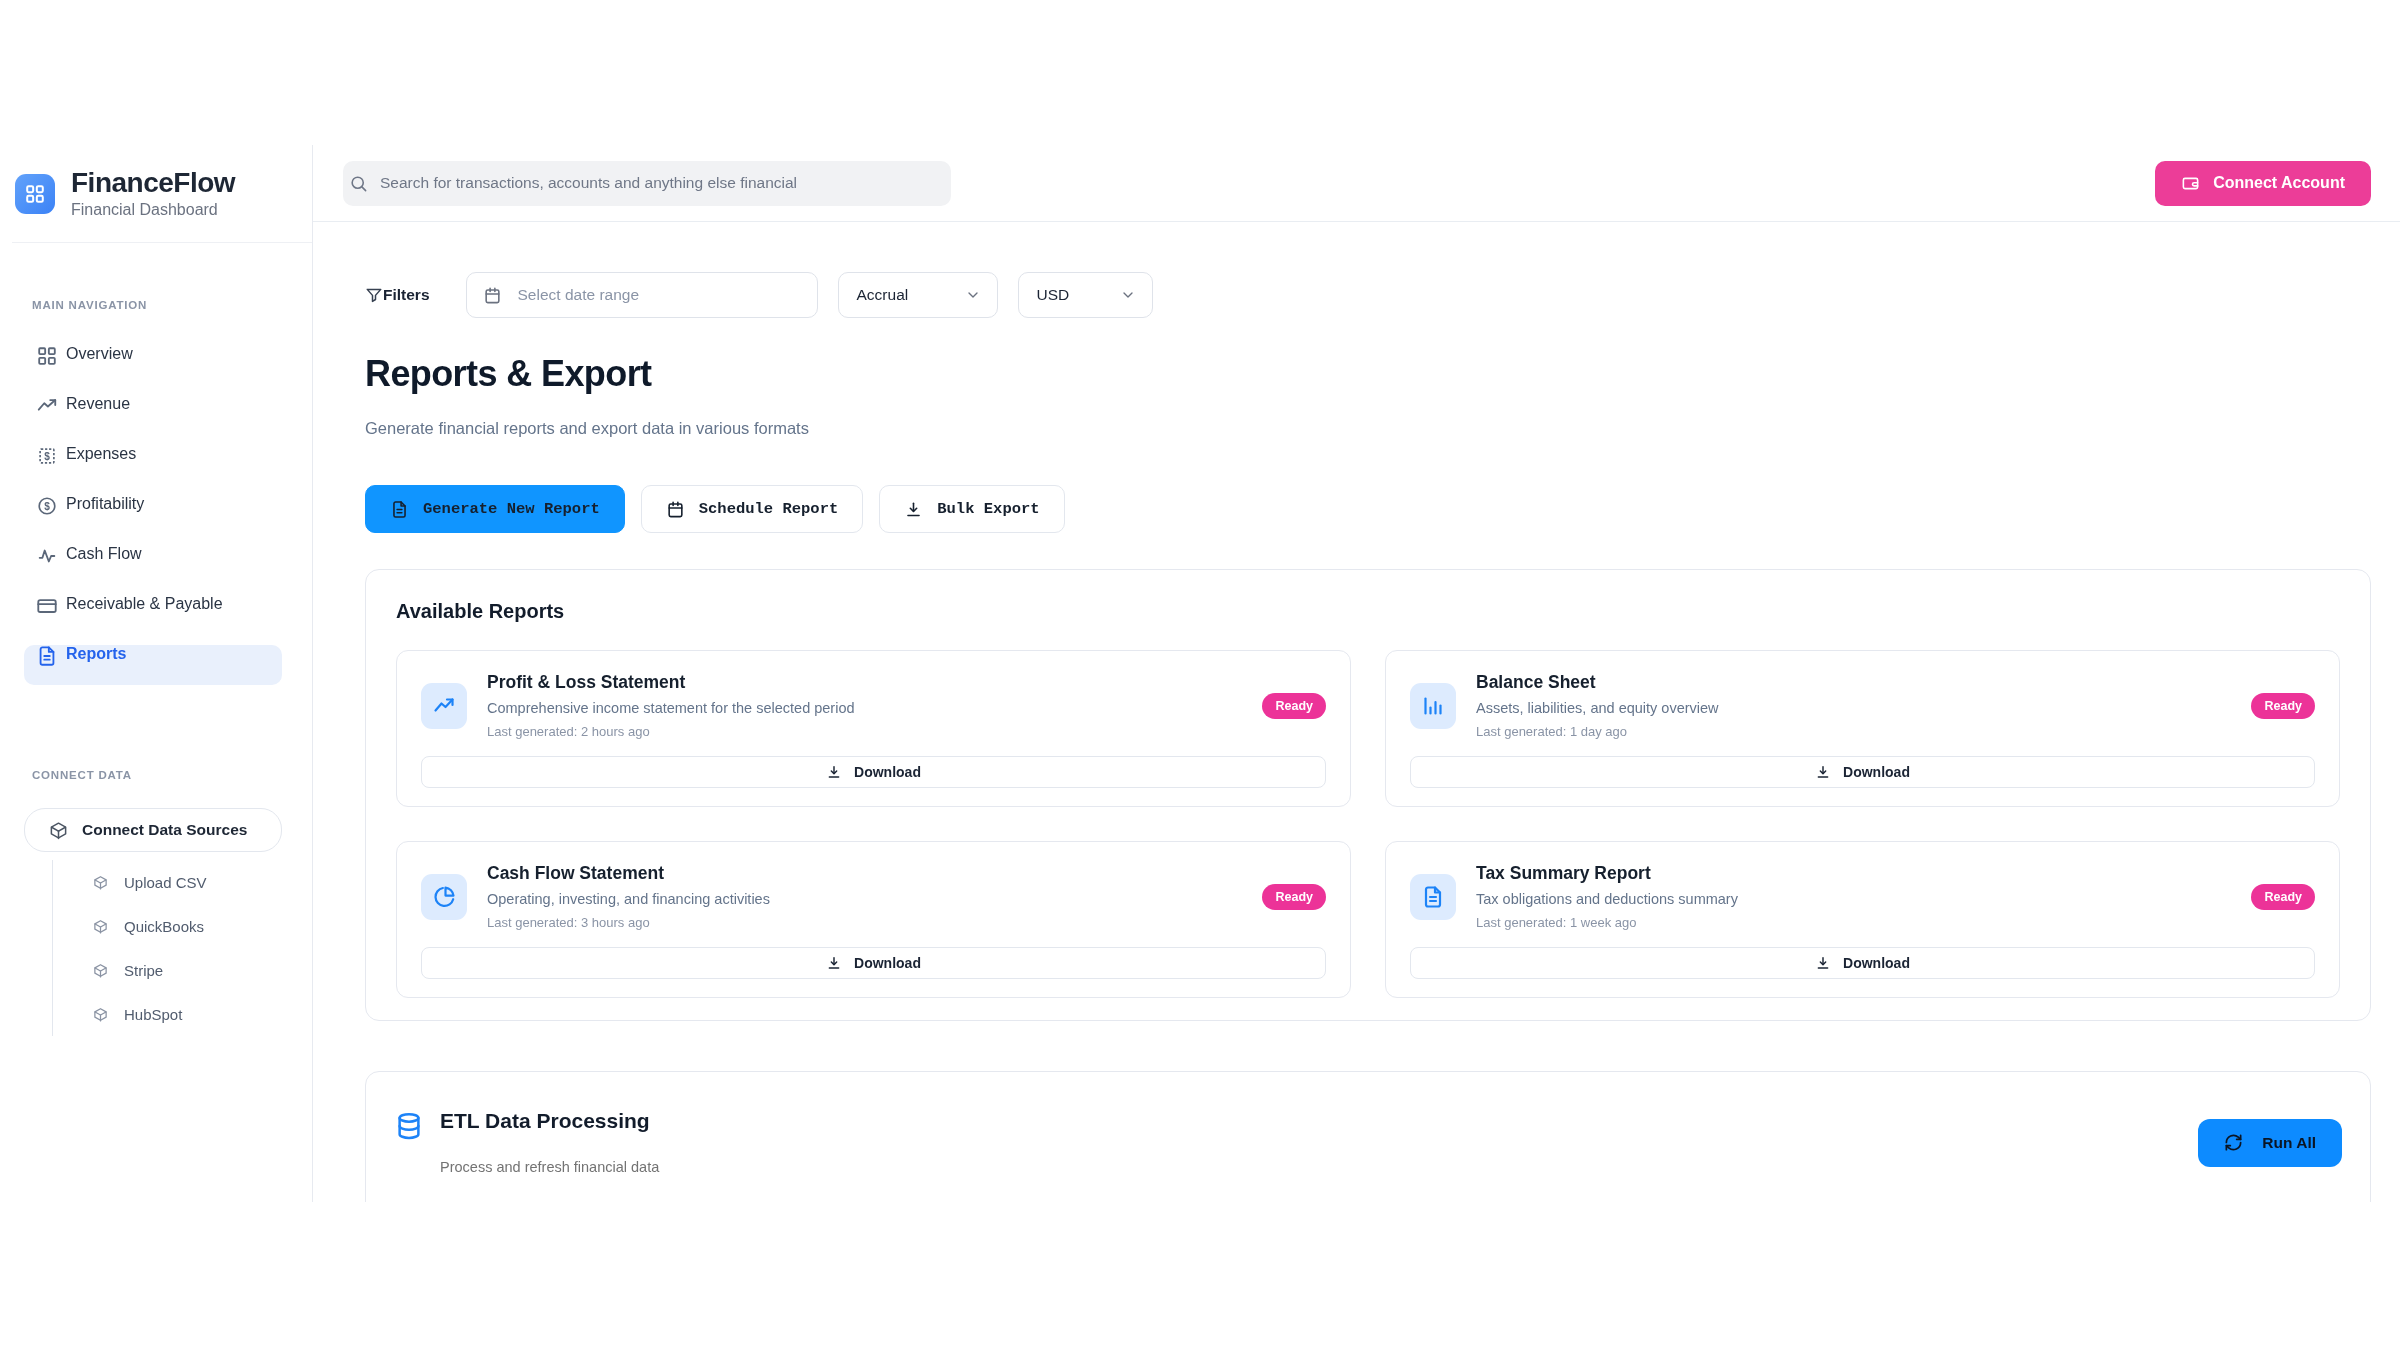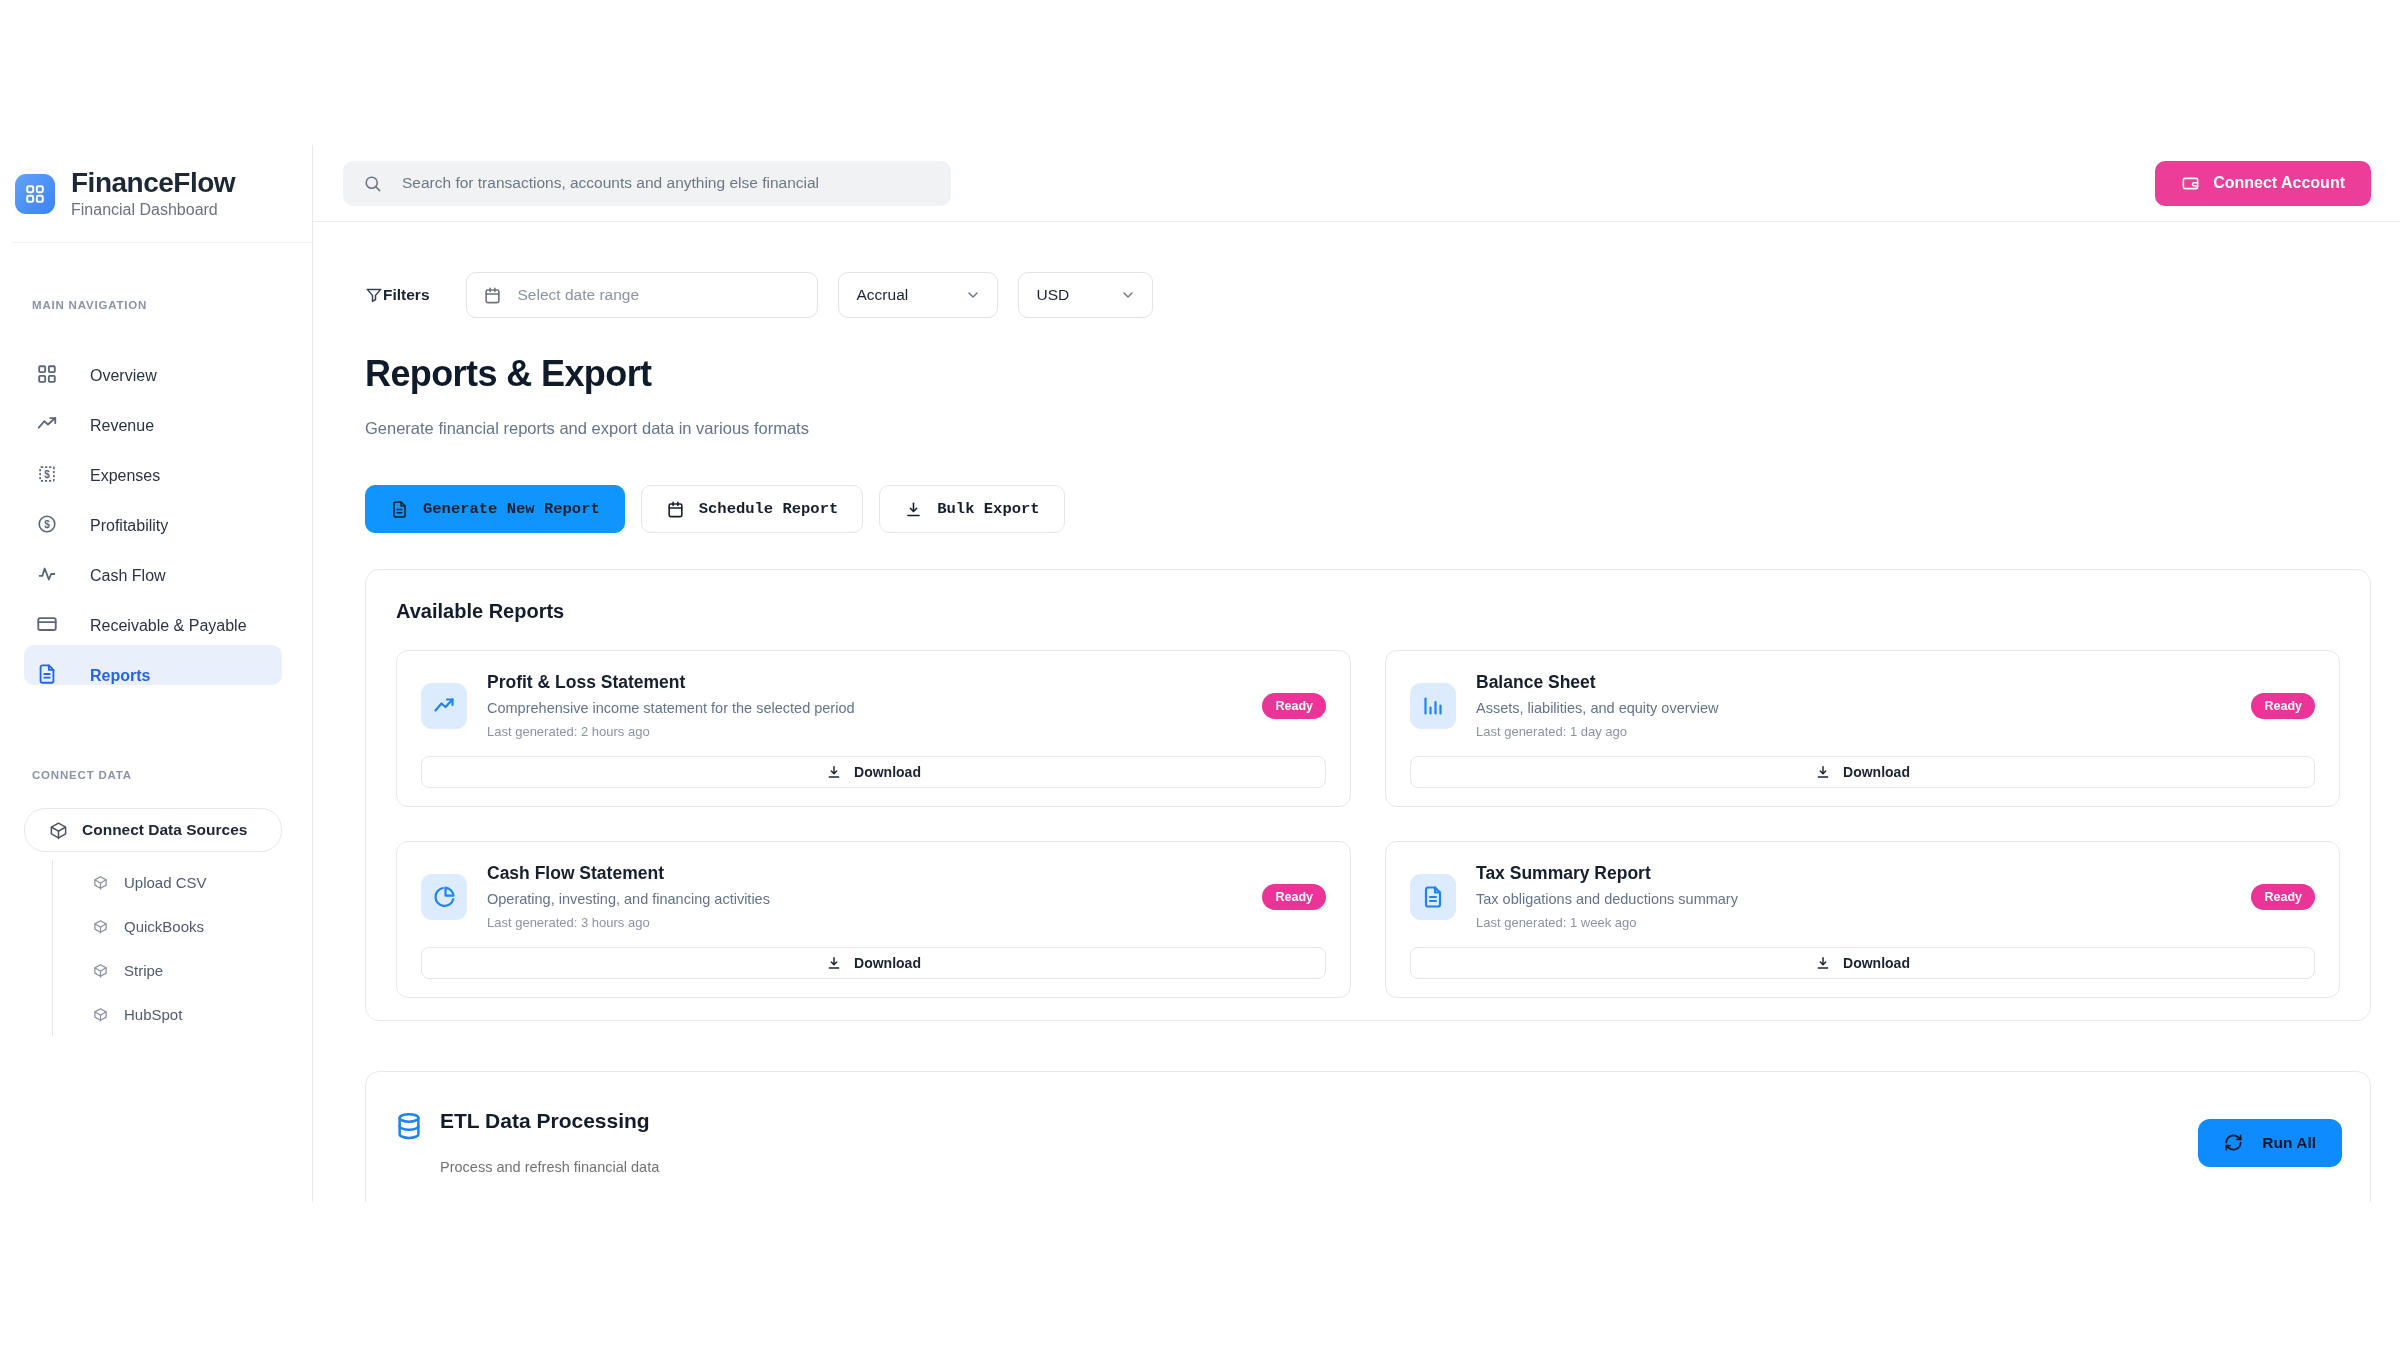--- a/index.html
+++ b/index.html
@@ -13,36 +13,36 @@
     display:flex;overflow:hidden;background:#fff;border-right:1px solid #eceff3;
   }
   
   .sidebar{width:300px;min-width:300px;border-right:1px solid #e7eaf0;background:#fff;}
   .logo-sec{height:98px;border-bottom:1px solid #eef0f4;display:flex;align-items:center;gap:16px;padding-left:3px;box-sizing:border-box}
   .logo-mark{width:40px;height:40px;border-radius:11px;background:linear-gradient(135deg,#62a2fa,#3b82f6);display:flex;align-items:center;justify-content:center;color:#fff;flex:0 0 auto}
   .logo-title{font-size:28px;font-weight:700;color:#1e2735;letter-spacing:-0.5px;line-height:1.05}
   .logo-sub{font-size:16px;color:#6b7280;margin-top:3px}
   .nav-label{margin:56px 0 0 20px;font-size:11.5px;font-weight:700;color:#8a94a6;letter-spacing:0.8px}
   .nav{margin-top:34px}
-  .nav-item{height:40px;margin:0 30px 10px 12px;border-radius:10px;display:flex;align-items:flex-end;gap:32px;padding-left:12px;cursor:pointer;font-size:16px;font-weight:500;color:#2a3444}
+  .nav-item{height:40px;margin:0 30px 10px 12px;border-radius:10px;display:flex;align-items:flex-start;gap:8px;padding-left:12px;cursor:pointer;font-size:16px;font-weight:500;color:#2a3444}
   .nav-item .ic{color:#5b6779;display:flex}
   .nav-item.active{background:#e9f0fc;color:#2463ec;font-weight:600}
   .nav-item.active .ic{color:#2463ec}
   .connect-label{margin:84px 0 0 20px;font-size:11.5px;font-weight:700;color:#8a94a6;letter-spacing:0.8px}
   .connect-btn{margin:27px 30px 0 12px;height:42px;border:1px solid #e3e7ee;border-radius:21px;display:flex;align-items:center;gap:14px;padding-left:24px;cursor:pointer;background:#fff}
   .connect-btn .ic{color:#4b5563;display:flex}
   .connect-btn span{font-size:15.5px;font-weight:600;color:#1e2735}
   .src-list{margin:8px 0 0 40px;border-left:1px solid #e3e7ee}
   .src-item{height:44px;display:flex;align-items:center;gap:16px;padding-left:40px;cursor:pointer}
   .src-item .ic{color:#8a93a3;display:flex}
   .src-item span{font-size:15px;font-weight:500;color:#515c6e}
   
   .main{flex:1;display:flex;flex-direction:column;min-width:0}
   .topbar{height:77px;min-height:77px;border-bottom:1px solid #e9edf2;display:flex;align-items:center;padding:0 40px 0 30px;box-sizing:border-box}
-  .search{width:608px;height:45px;background:#f1f2f4;border-radius:10px;display:flex;align-items:center;padding:0 20px;box-sizing:border-box;gap:18px}
+  .search{width:608px;height:45px;background:#f1f2f4;border-radius:10px;display:flex;align-items:center;padding:0 6px;box-sizing:border-box;gap:10px}
   .search .ic{color:#6f7787;display:flex;flex:0 0 auto}
   .search input{border:none;outline:none;background:transparent;font-size:15.5px;color:#1b2434;width:100%;font-family:"Liberation Sans", sans-serif}
   .search input::placeholder{color:#6f7787}
   .spacer{flex:1}
   .connect-account{height:45px;padding:0 26px;border:none;border-radius:10px;background:#ec3d98;color:#fff;display:flex;align-items:center;gap:13px;cursor:pointer;font-family:"Liberation Sans", sans-serif}
   .connect-account span{font-size:16px;font-weight:700;color:#fff}
   .content{padding:0 40px 0 52px;box-sizing:border-box}
   
   .filters-row{margin-top:50px;display:flex;align-items:center;gap:20px}
   .filters-lbl{display:flex;align-items:center;margin-right:16px}

